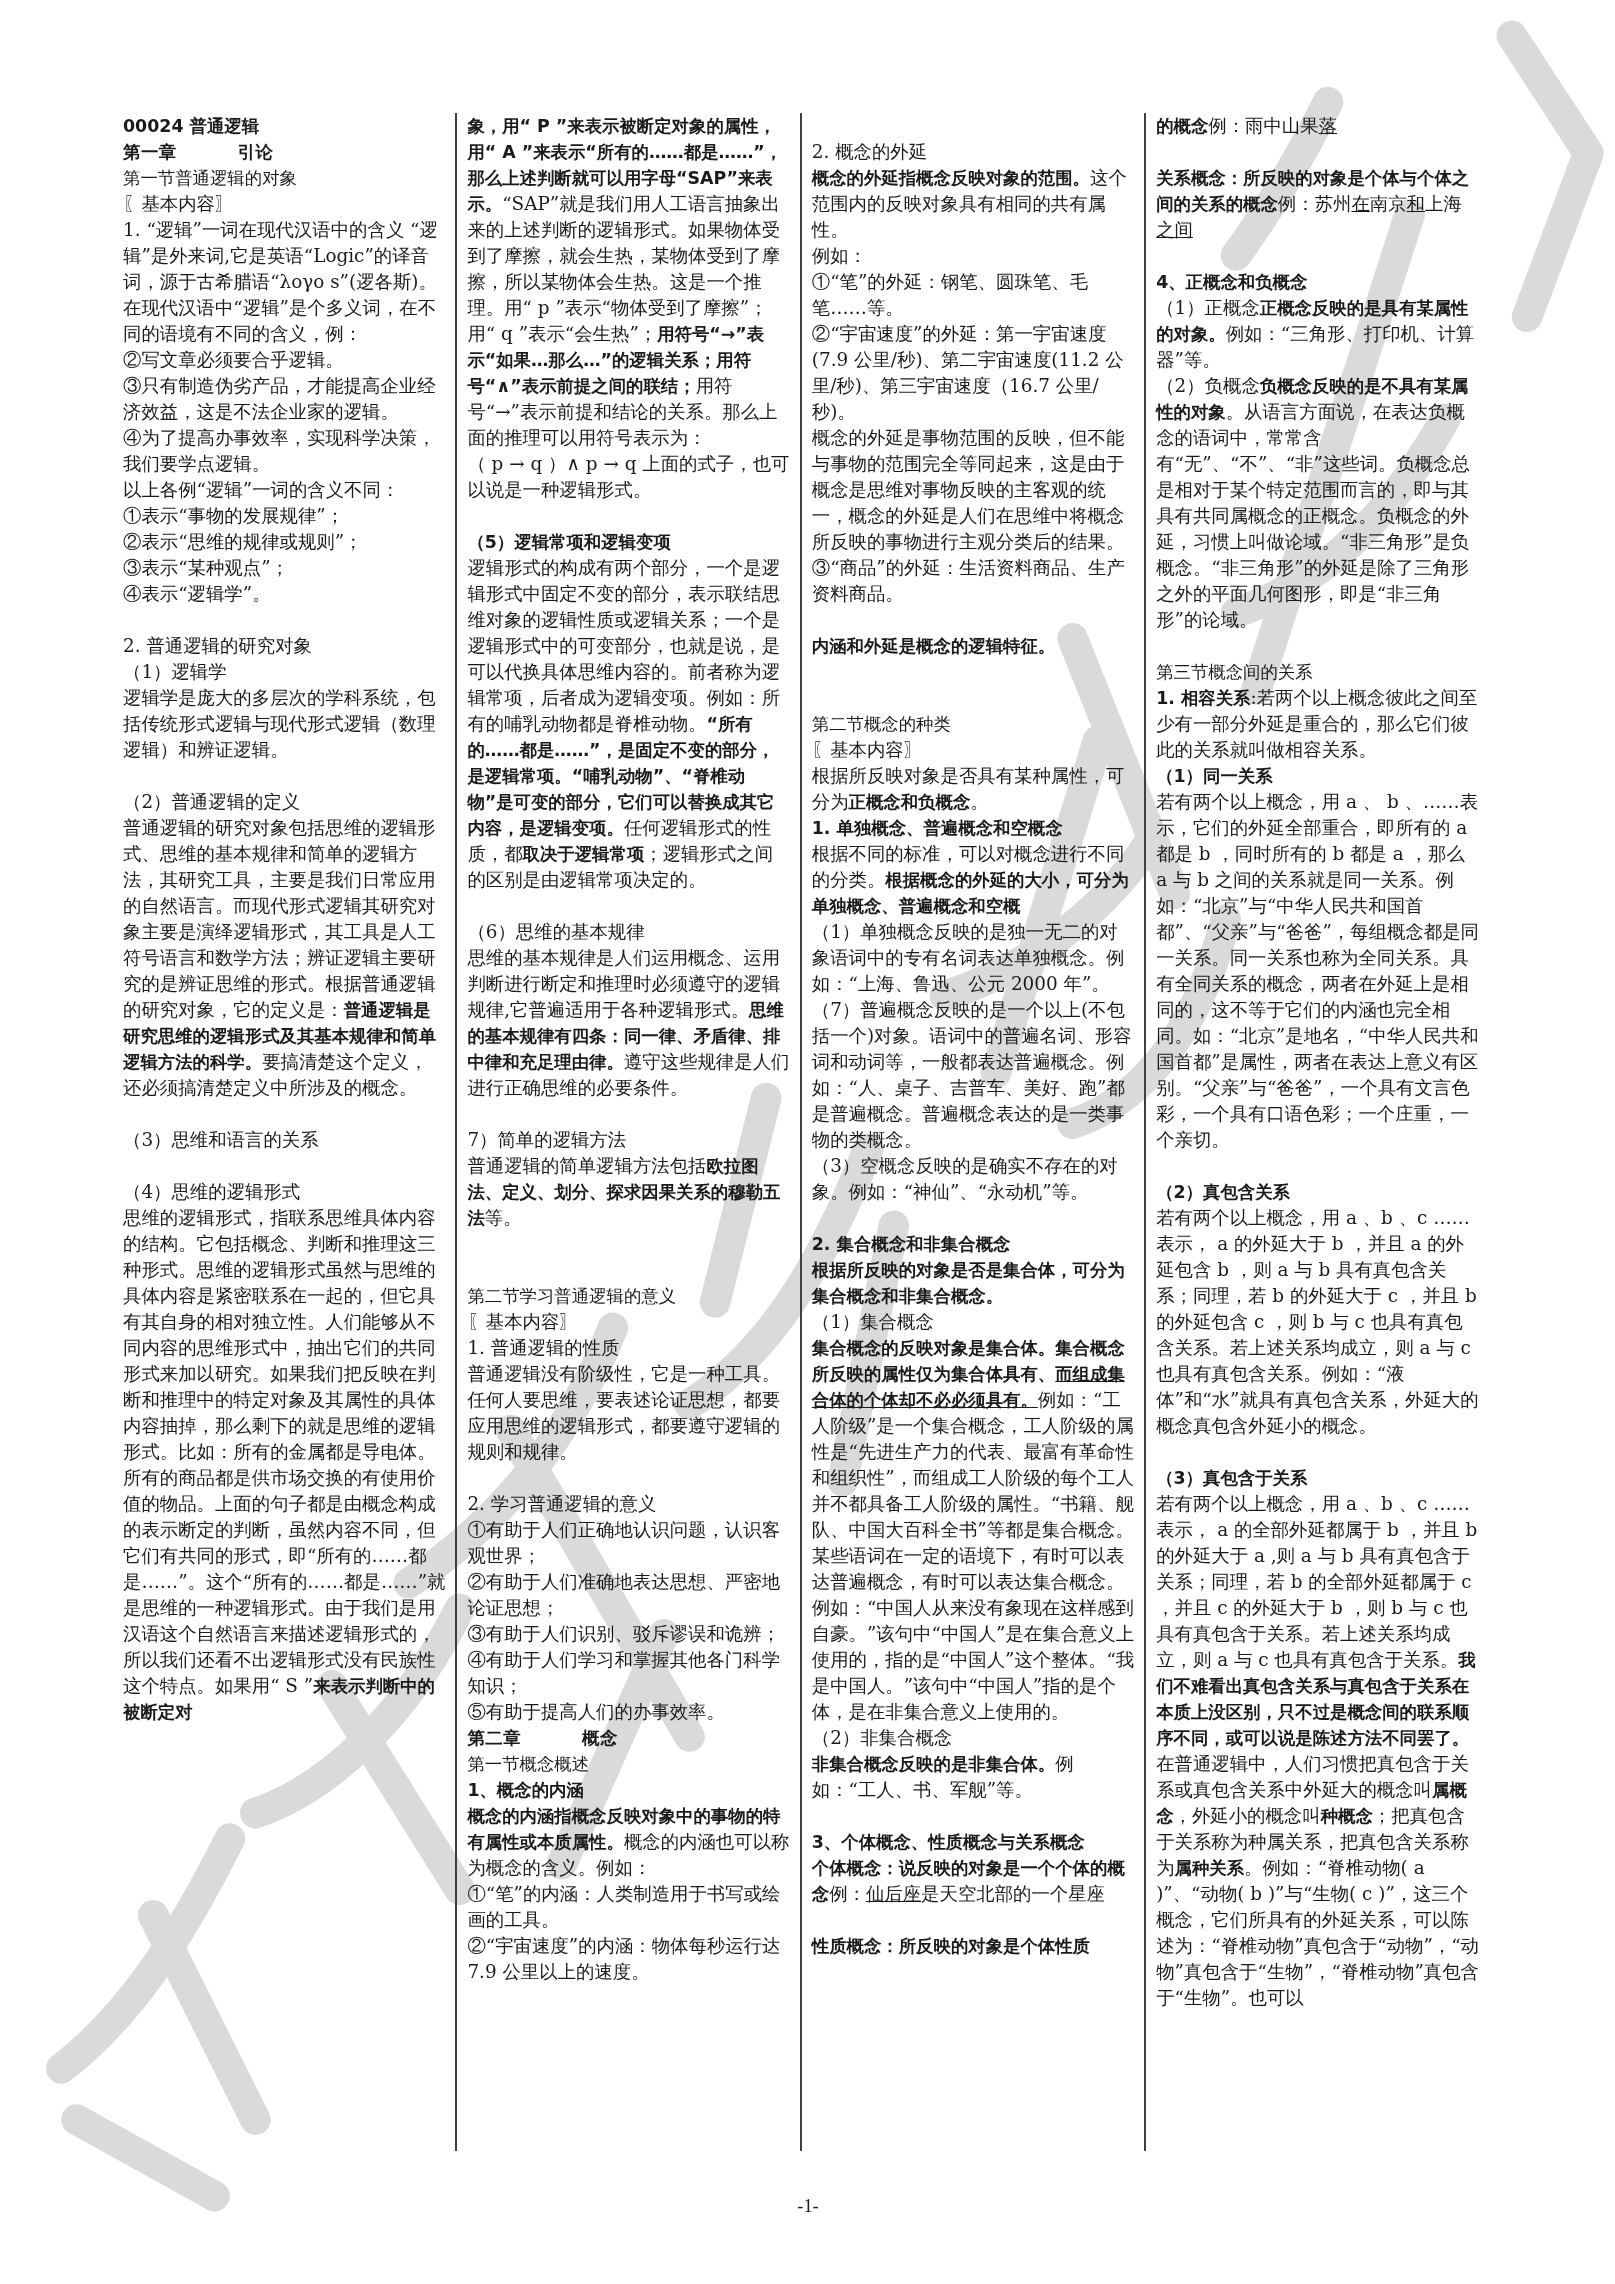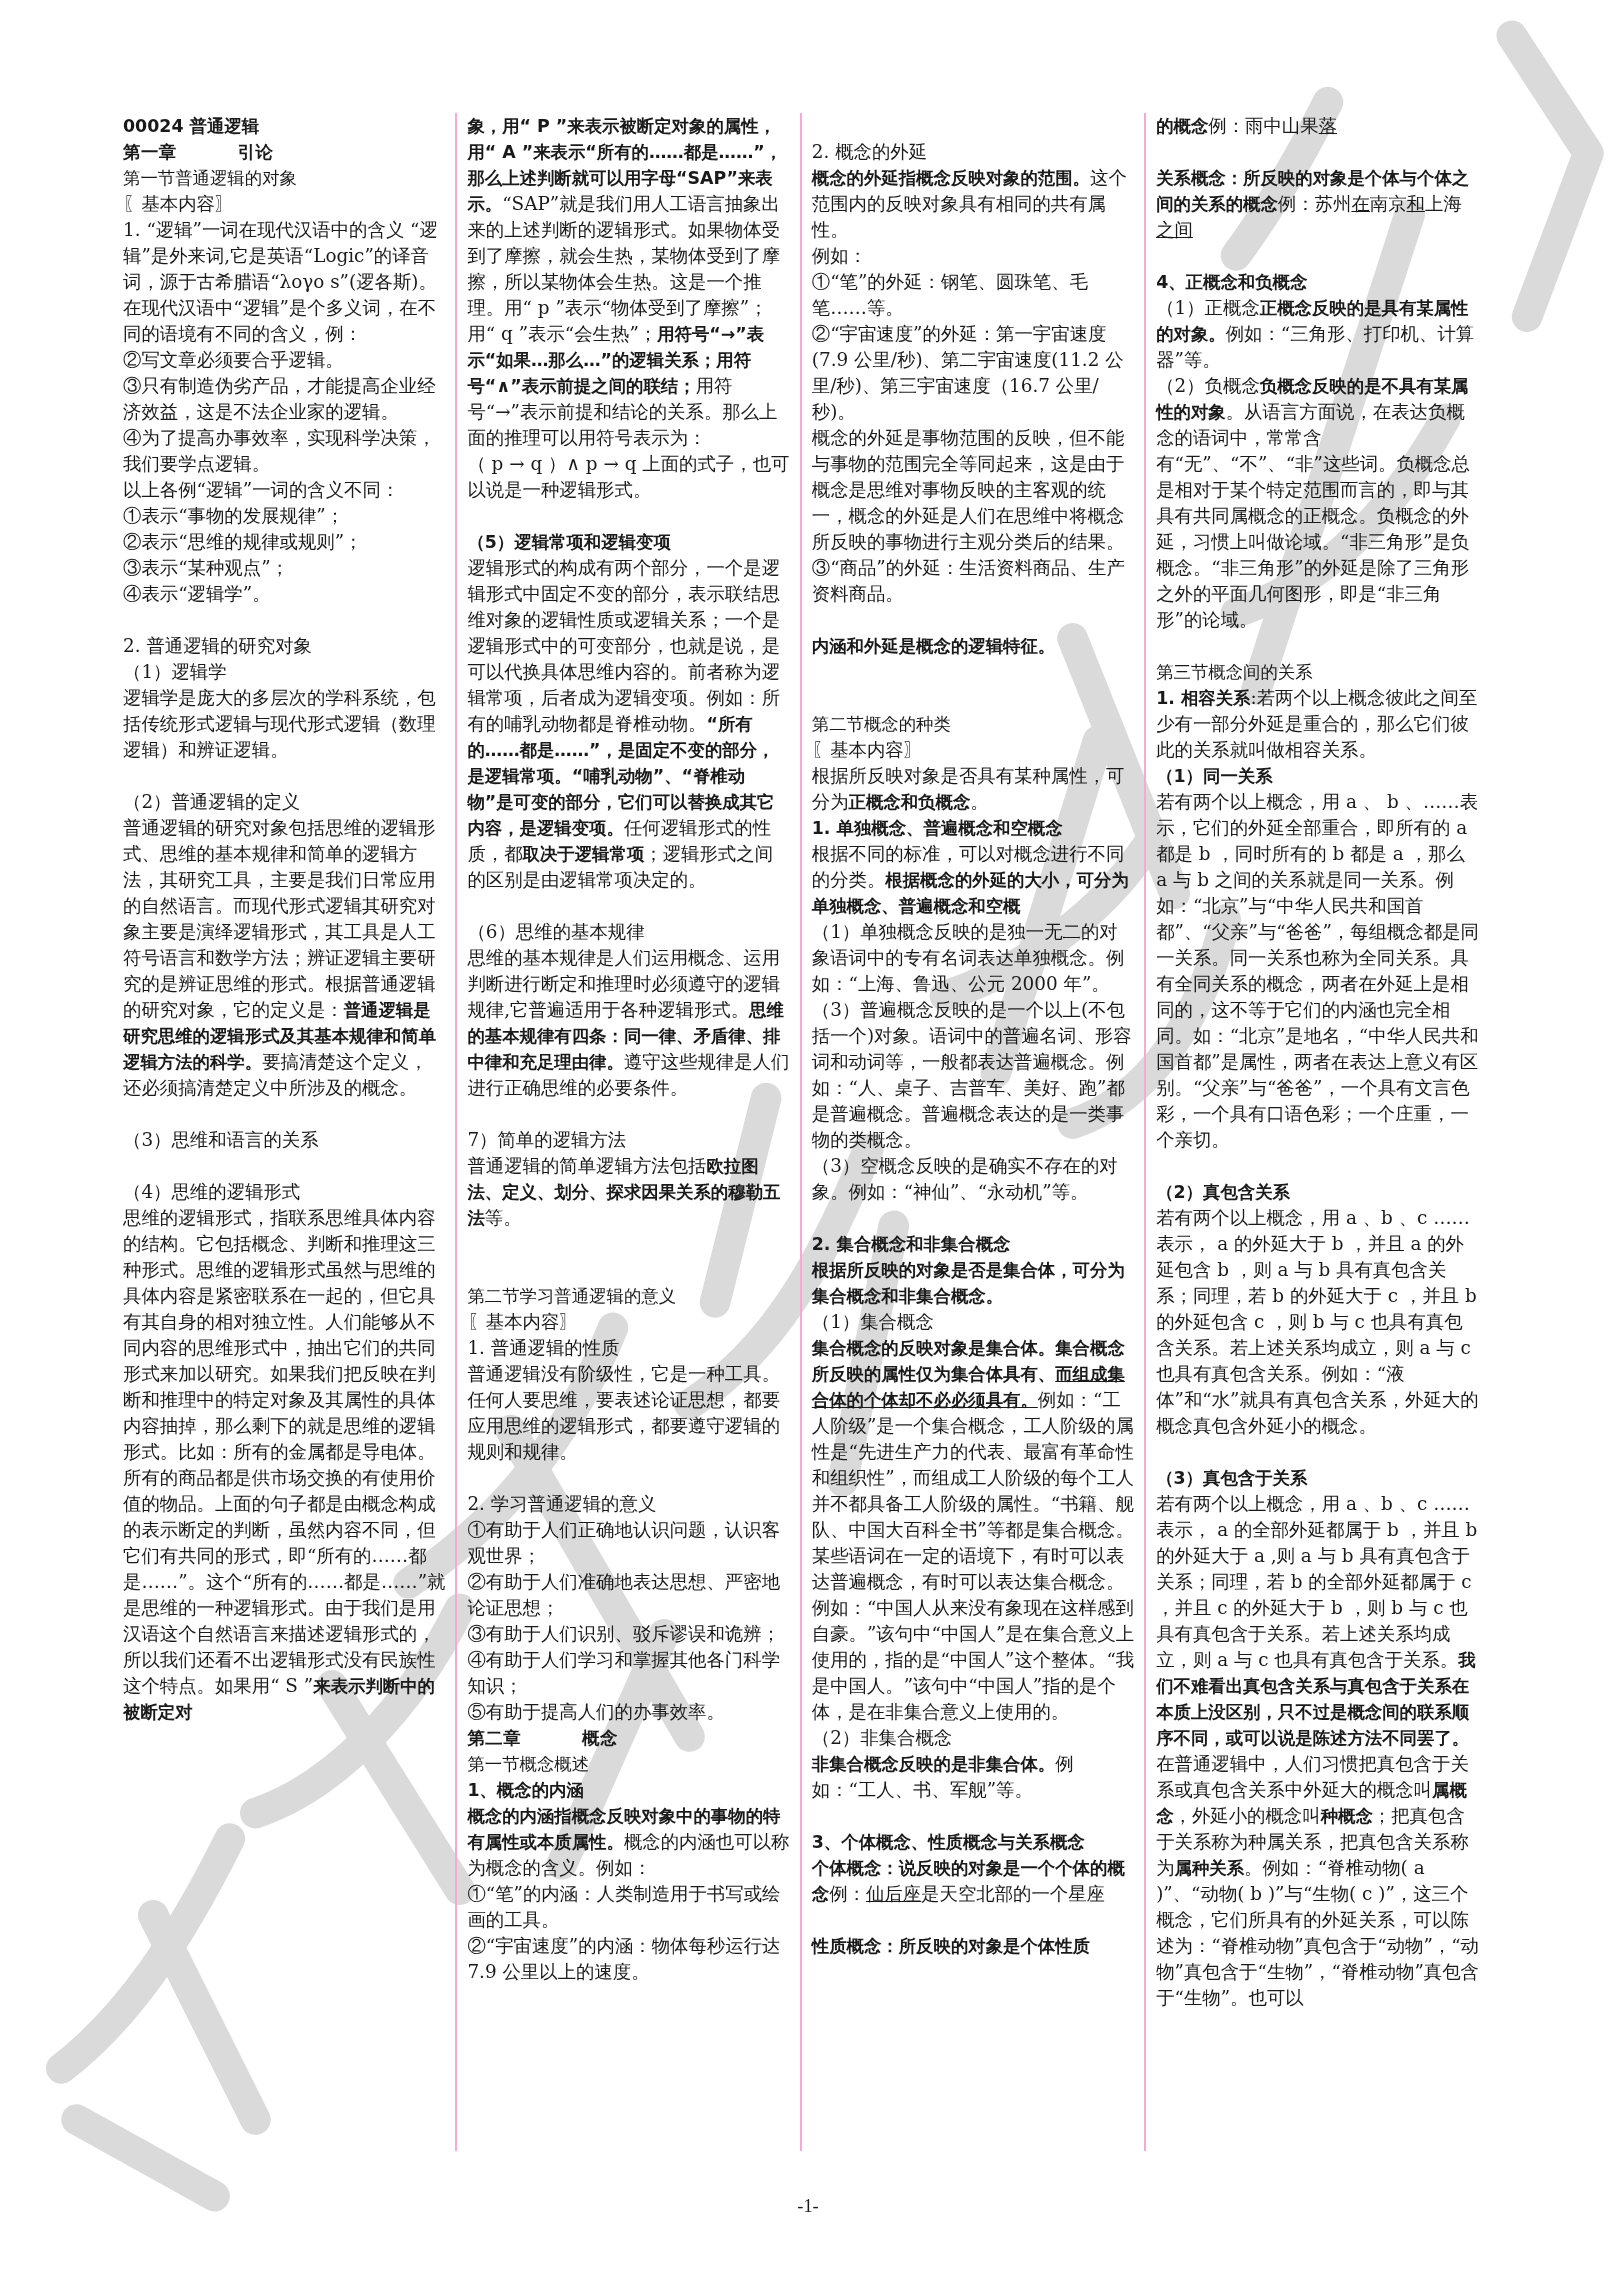--- a/index.html
+++ b/index.html
@@ -2,21 +2,21 @@
 <html style="font-size:8.2px"><head>
 <meta charset="utf-8">
 <style>
   html, body { margin: 0; padding: 0; background: #ffffff; }
   body { width: 1616px; height: 2284px; position: relative; overflow: hidden;
          font-family: "DejaVu Serif", "Liberation Serif", serif; color: #1a1a1a; }
   .page { position: absolute; left: 0; top: 0; width: 1616px; height: 2284px; }
   .watermark { position: absolute; left: 0; top: 0; width: 1616px; height: 2284px; pointer-events: none; z-index: 0; }
   .columns { position: absolute; left: 123px; top: 113px; width: 1374px; height: 2038px; display: flex; z-index: 1; align-items: flex-end; }
   .col { width: 323px; padding: 0 9.2px 0 10.2px; height: 100%; box-sizing: content-box; font-size: 18.4px; line-height: 26px; overflow: hidden; }
-  .col + .col { border-left: 2px solid #f9a8d4; }
+  .col + .col { border-left: 2px solid #404040; }
   .col:first-child { padding-left: 0; }
   .blk { margin: 0; }
   .blk.gap { height: 26px; }
   .b { font-weight: bold; font-family: "DejaVu Sans", "Liberation Sans", sans-serif; font-size: 17.4px; }
   .i { font-family: "DejaVu Sans", "Liberation Sans", sans-serif; font-size: 17.4px; }
   .u { text-decoration: underline; }
   .title { font-size: 19.4px; }
   .chapter { font-size: 19.4px; letter-spacing: 0.5px; }
   .chapter .sp { display: inline-block; width: 61px; }
   .footer { position: absolute; top: 2196px; left: 0; width: 1616px; text-align: center; font-family: "Liberation Serif", serif; font-size: 18.4px; z-index: 1; }
@@ -124,21 +124,21 @@
         <p class="blk gap"></p>
         <p class="blk"><span class="b">内涵和外延是概念的逻辑特征。</span></p>
         <p class="blk gap"></p>
         <p class="blk gap"></p>
         <p class="blk"><span class="i">第二节概念的种类</span></p>
         <p class="blk"><span>〖基本内容〗</span></p>
         <p class="blk"><span>根据所反映对象是否具有某种属性，可分为</span><span class="b">正概念和负概念</span><span>。</span></p>
         <p class="blk"><span class="b">1. 单独概念、普遍概念和空概念</span></p>
         <p class="blk"><span>根据不同的标准，可以对概念进行不同的分类。</span><span class="b">根据概念的外延的大小，可分为单独概念、普遍概念和空概</span></p>
         <p class="blk"><span> （1）单独概念反映的是独一无二的对象语词中的专有名词表达单独概念。例如：“上海、鲁迅、公元 2000 年”。</span></p>
-        <p class="blk"><span> （3）普遍概念反映的是一个以上(不包括一个)对象。语词中的普遍名词、形容词和动词等，一般都表达普遍概念。例如：“人、桌子、吉普车、美好、跑”都是普遍概念。普遍概念表达的是一类事物的类概念。</span></p>
+        <p class="blk"><span> （7）普遍概念反映的是一个以上(不包括一个)对象。语词中的普遍名词、形容词和动词等，一般都表达普遍概念。例如：“人、桌子、吉普车、美好、跑”都是普遍概念。普遍概念表达的是一类事物的类概念。</span></p>
         <p class="blk"><span> （3）空概念反映的是确实不存在的对象。例如：“神仙”、“永动机”等。</span></p>
         <p class="blk gap"></p>
         <p class="blk"><span class="b">2. 集合概念和非集合概念</span></p>
         <p class="blk"><span class="b">根据所反映的对象是否是集合体，可分为集合概念和非集合概念。</span></p>
         <p class="blk"><span> （1）集合概念</span></p>
         <p class="blk"><span class="b">集合概念的反映对象是集合体。集合概念所反映的属性仅为集合体具有、</span><span class="b u">而组成集合体的个体却不必必须具有。</span><span>例如：“工人阶级”是一个集合概念，工人阶级的属性是“先进生产力的代表、最富有革命性和组织性”，而组成工人阶级的每个工人并不都具备工人阶级的属性。“书籍、舰队、中国大百科全书”等都是集合概念。某些语词在一定的语境下，有时可以表达普遍概念，有时可以表达集合概念。例如：“中国人从来没有象现在这样感到自豪。”该句中“中国人”是在集合意义上使用的，指的是“中国人”这个整体。“我是中国人。”该句中“中国人”指的是个体，是在非集合意义上使用的。</span></p>
         <p class="blk"><span> （2）非集合概念</span></p>
         <p class="blk"><span class="b">非集合概念反映的是非集合体。</span><span>例如：“工人、书、军舰”等。</span></p>
         <p class="blk gap"></p>
         <p class="blk"><span class="b">3、个体概念、性质概念与关系概念</span></p>

